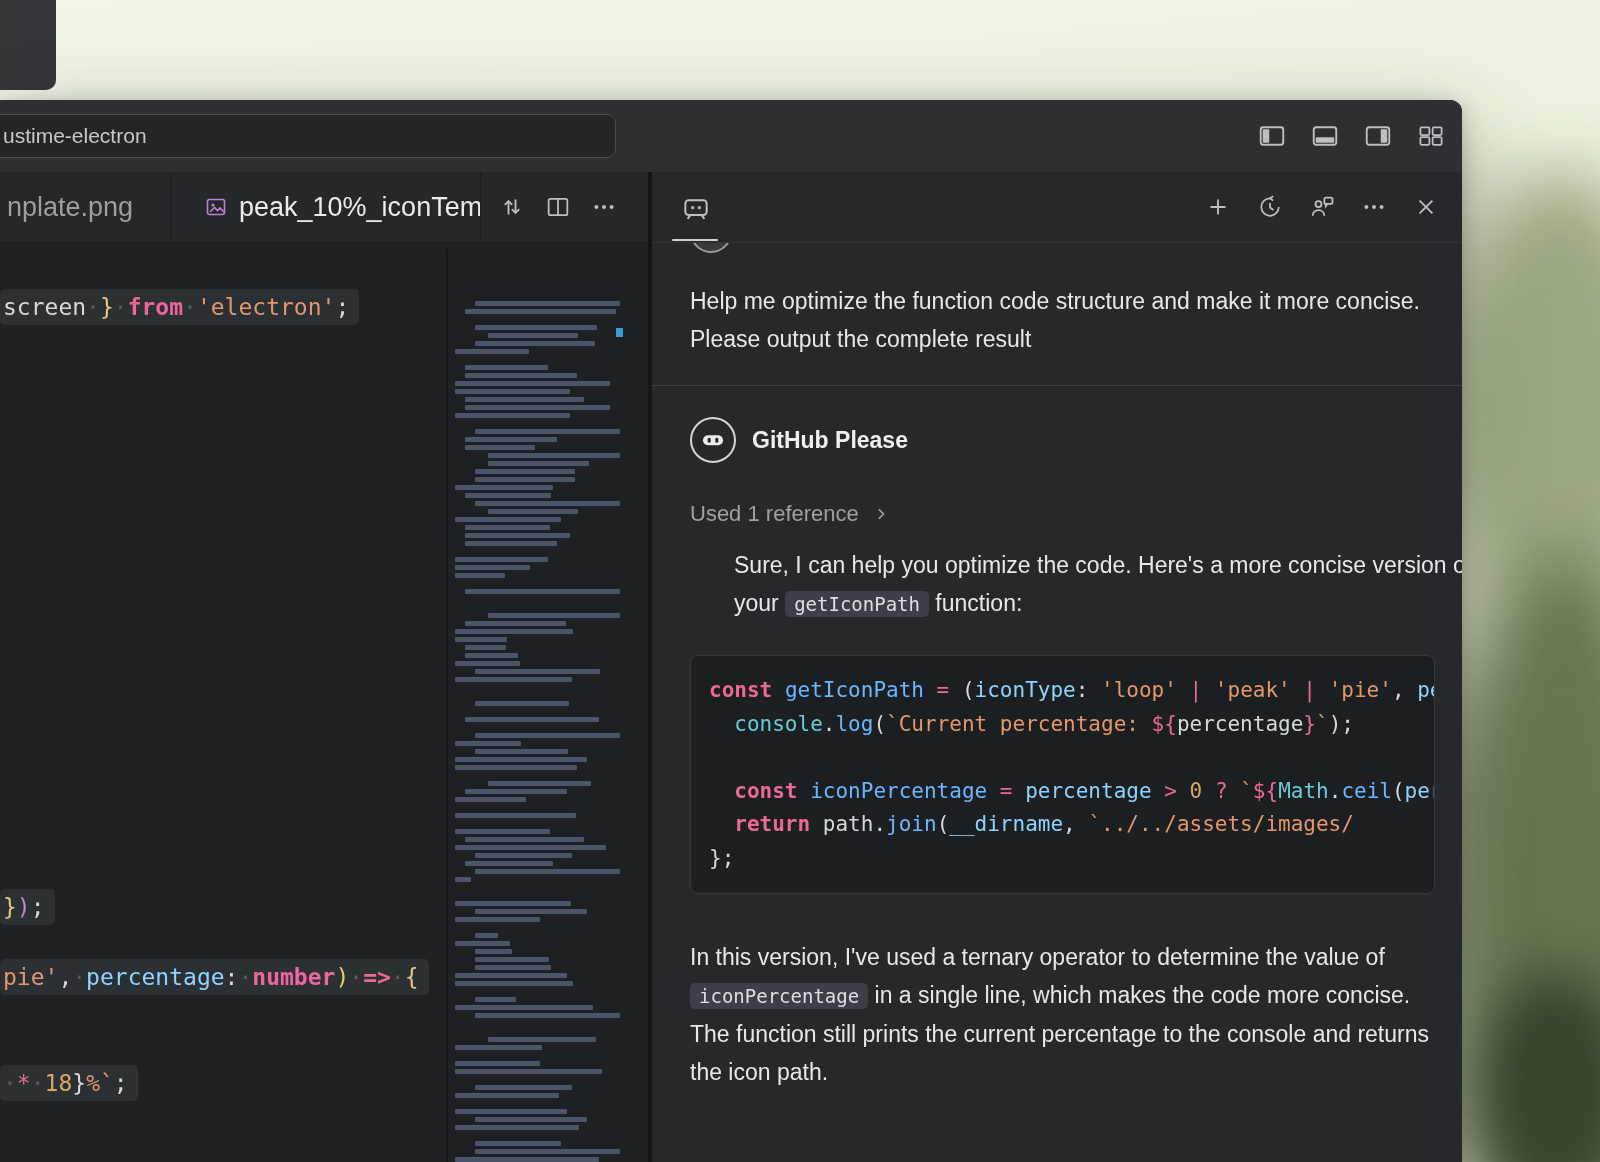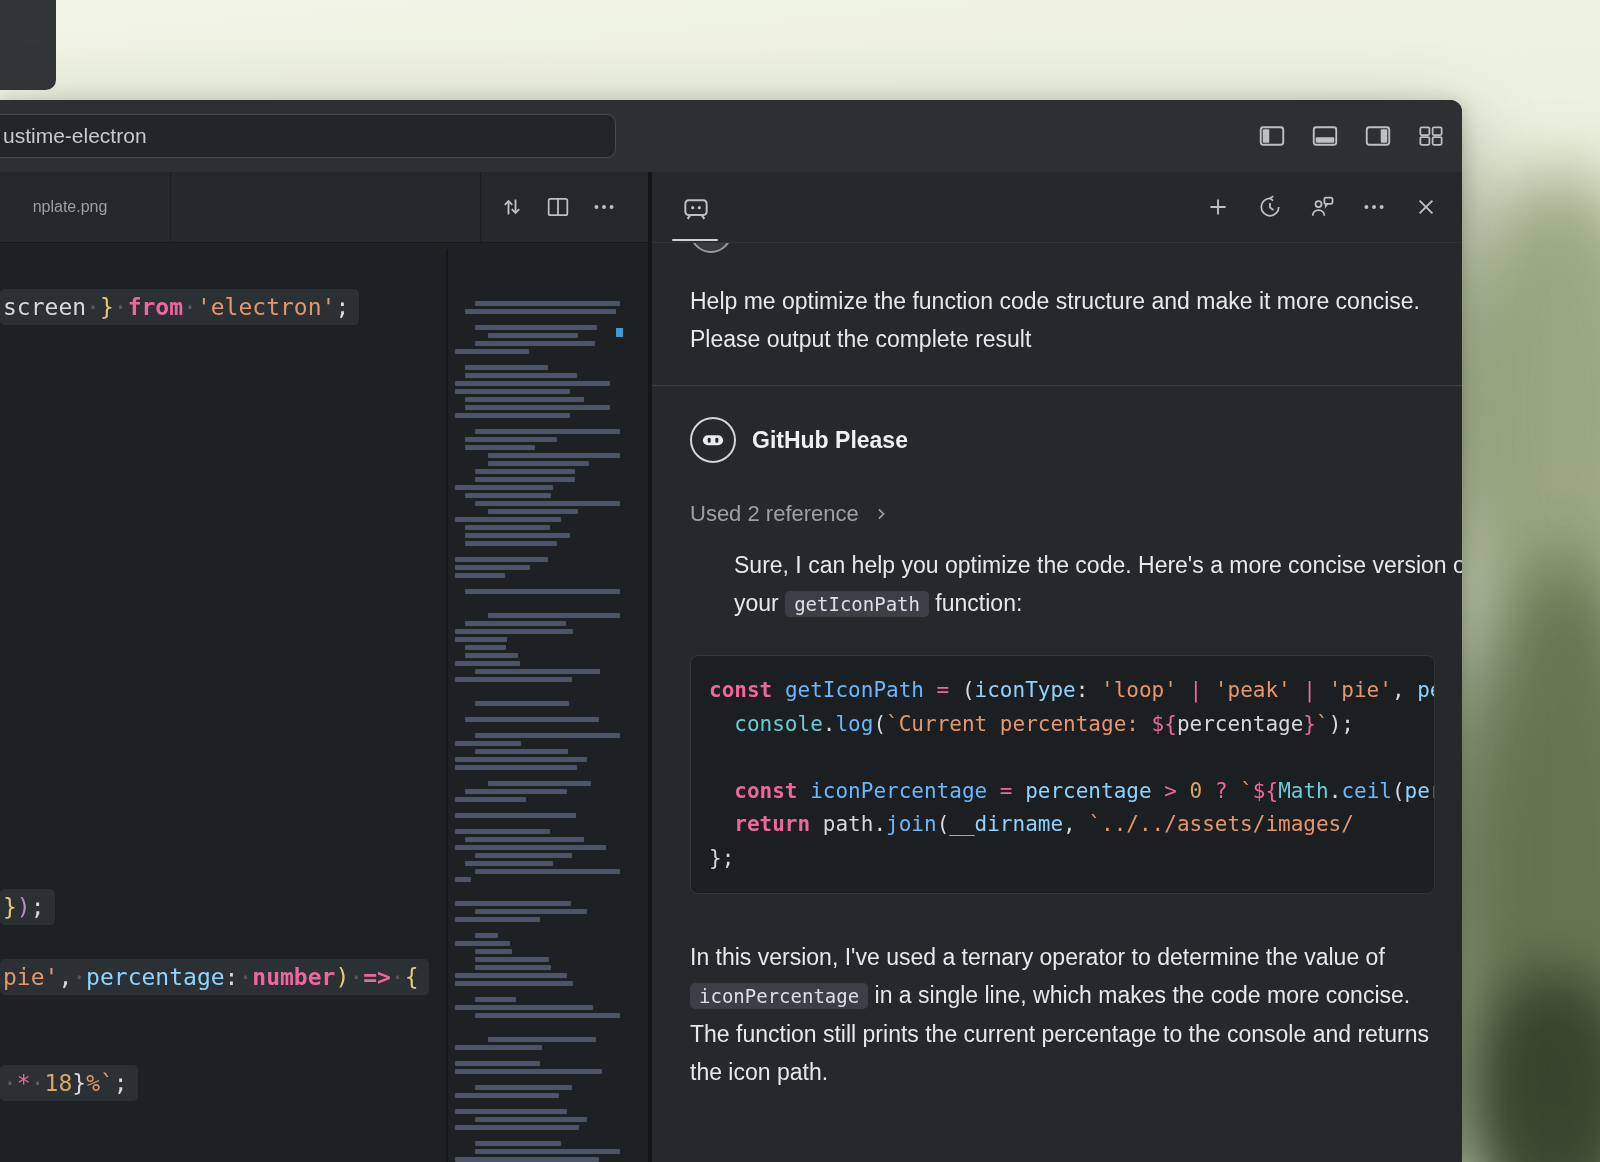--- a/index.html
+++ b/index.html
@@ -25,21 +25,21 @@
   .icnbtn{display:inline-flex;align-items:center;justify-content:center;color:#bcc0c3;cursor:default;}
   .icnbtn svg{display:block;}
 
   
   .editorgroup{position:absolute;left:0;top:72px;width:648px;height:990px;}
   .tabbar{position:absolute;left:0;top:0;width:100%;height:71px;background:#25282b;
           border-bottom:1px solid #17191b;overflow:hidden;}
   .tab{position:absolute;top:0;height:70px;display:flex;align-items:center;}
   .tab-inactive{left:-30px;width:200px;justify-content:center;}
   .tab-active{left:171px;width:309px;padding-left:33px;gap:11px;}
-  .tablabel{font-size:16px;color:#e9ebec;white-space:nowrap;overflow:hidden;}
+  .tablabel{font-size:27px;color:#e9ebec;white-space:nowrap;overflow:hidden;}
   .tablabel.dim{color:#999fa4;}
   .tabdiv{position:absolute;top:0;bottom:0;width:1px;background:#1a1d1f;}
   .tabactions{position:absolute;right:30px;top:21px;display:flex;gap:18px;}
 
   .editorcontent{position:absolute;left:0;top:77px;width:648px;height:919px;background:#1e2124;overflow:hidden;}
   .code-line{position:absolute;left:0;font-family:"DejaVu Sans Mono",monospace;font-size:23px;line-height:36px;
              white-space:pre;color:#d6d9db;}
   .code-line.hl{background:rgba(125,140,158,.14);border-radius:5px;padding:0 10px 0 3px;}
   .ed-divider{position:absolute;left:446px;top:0;bottom:0;width:2px;background:#141618;}
   .minimap{position:absolute;left:455px;top:44px;width:168px;height:875px;overflow:hidden;}
@@ -119,20 +119,30 @@
         </span>
       </div>
     </div>
 
     <div class="editorgroup">
       <div class="tabbar">
         <div class="tab tab-inactive">
           <span class="tablabel dim">nplate.png</span>
         </div>
         <div class="tabdiv" style="left:170px"></div>
+        <div class="tab tab-active">
+          <span class="icnbtn" style="color:#bd7fd1">
+            <svg width="24" height="24" viewBox="0 0 24 24" fill="none" stroke="currentColor" stroke-width="1.6">
+              <rect x="3.5" y="4.5" width="17" height="15" rx="2"></rect>
+              <circle cx="9" cy="10" r="1.6" fill="currentColor" stroke="none"></circle>
+              <path d="M6 17 l4.5-4.5 3 3 2.5-2.5 4 4"></path>
+            </svg>
+          </span>
+          <span class="tablabel">peak_10%_iconTem</span>
+        </div>
         <div class="tabdiv" style="left:480px"></div>
         <div class="tabactions">
           <span class="icnbtn">
             <svg width="28" height="28" viewBox="0 0 24 24" fill="none" stroke="currentColor" stroke-width="1.6">
               <path d="M9 18.5 V7"></path>
                 <path d="M5.8 10.2 L9 7 l3.2 3.2"></path>
               <path d="M15 5.5 V17"></path>
                 <path d="M11.8 13.8 L15 17 l3.2 -3.2"></path>
             </svg>
           </span>
@@ -304,21 +314,21 @@
         <div class="copilot-avatar">
           <svg width="34" height="34" viewBox="0 0 32 32">
             <rect x="6.5" y="11.5" width="19" height="9.5" rx="4.75" fill="#e9ecee"></rect>
             <rect x="11" y="13.8" width="2.8" height="4.9" rx="1.4" fill="#26292c"></rect>
             <rect x="18.2" y="13.8" width="2.8" height="4.9" rx="1.4" fill="#26292c"></rect>
           </svg>
         </div>
         <div class="author">GitHub Please</div>
 
         <div class="refs">
-          <span>Used 2 reference</span>
+          <span>Used 1 reference</span>
           <span class="icnbtn" style="color:#9aa1a7">
             <svg width="20" height="20" viewBox="0 0 24 24" fill="none" stroke="currentColor" stroke-width="2">
               <path d="M9.5 6.5 L15 12 l-5.5 5.5"></path>
             </svg>
           </span>
         </div>
 
         <div class="msg intro">Sure, I can help you optimize the code. Here's a more concise version of your <span class="inline-code">getIconPath</span> function:</div>
 
         <div class="codeblock">

